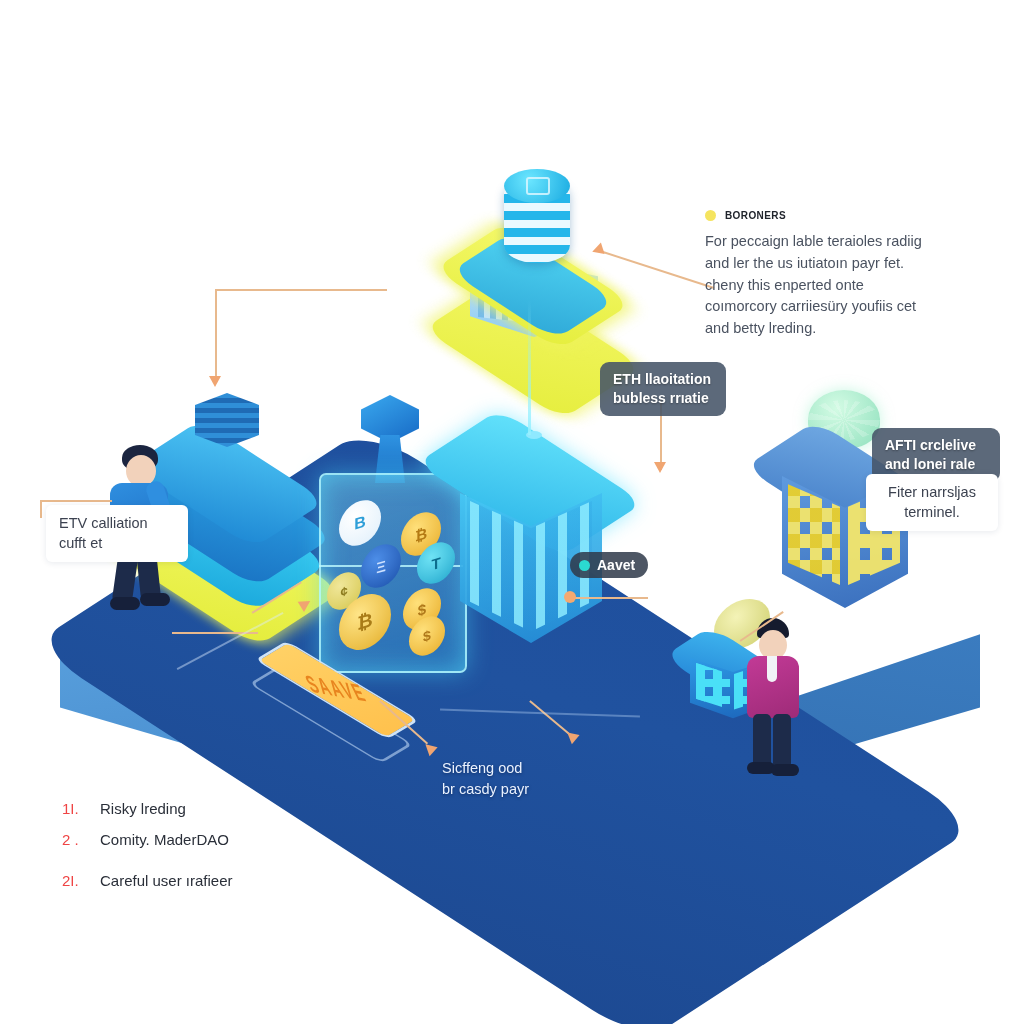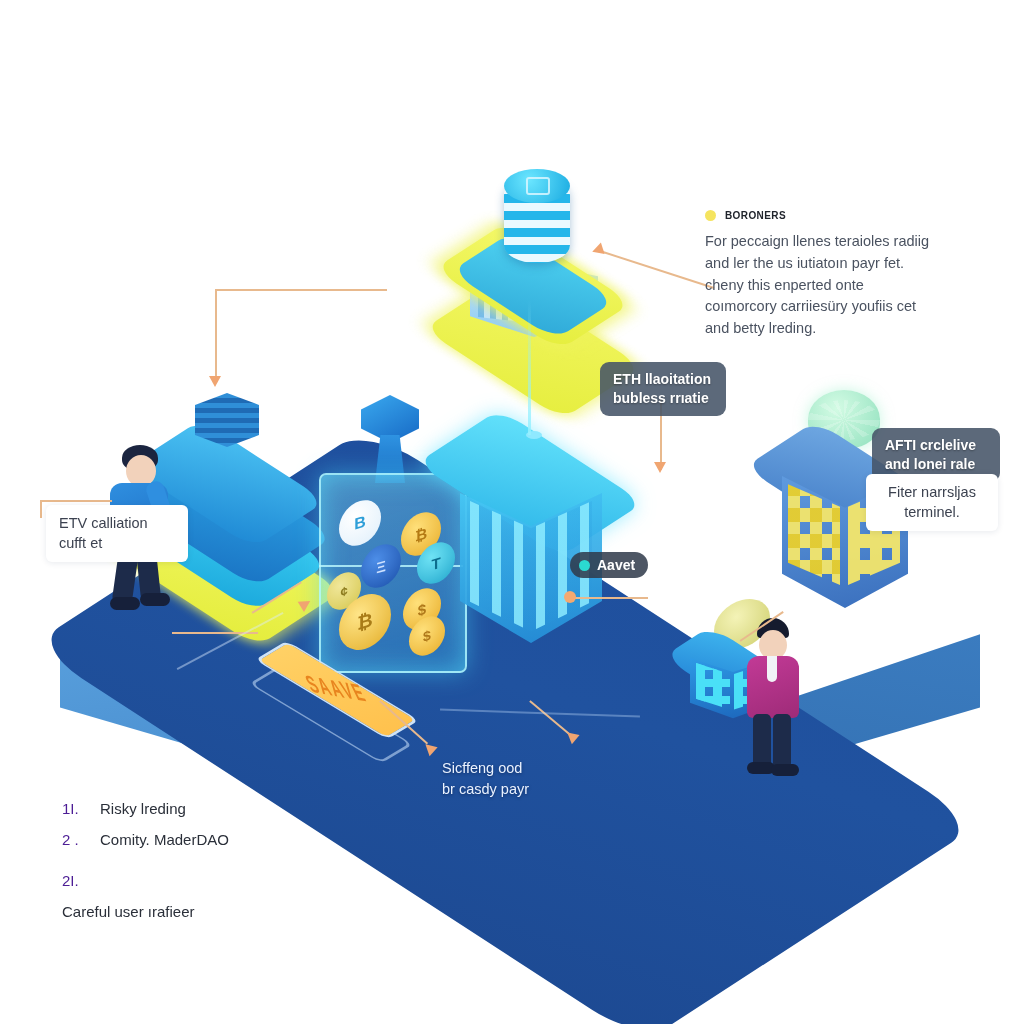--- a/index.html
+++ b/index.html
@@ -62,22 +62,22 @@
   
   .legend{position:absolute;left:705px;top:210px;width:230px;}
   .legend-head{display:flex;align-items:center;gap:9px;margin-bottom:10px;}
   .legend-dot{width:11px;height:11px;border-radius:50%;background:#f5e45f;}
   .legend-title{font-size:10px;font-weight:700;color:#20242c;letter-spacing:.4px;}
   .legend-body{font-size:14.5px;line-height:1.5;color:#4a5260;}
 
   
   .list{position:absolute;left:62px;top:800px;width:330px;color:#2a2f39;font-size:15px;}
   .list-row{display:flex;gap:14px;margin-bottom:14px;}
-  .list-num{width:24px;text-align:left;color:#4c1d95;}
-  .list-row.gap{margin-top:24px;flex-direction:column;}
+  .list-num{width:24px;text-align:left;color:#ef4444;}
+  .list-row.gap{margin-top:24px;}
 
   
   .conn{position:absolute;background:#e8b98d;}
   .conn.h{height:1.6px;}
   .conn.v{width:1.6px;}
   .arrowhead{position:absolute;width:0;height:0;}
   .ah-down{border-left:6px solid transparent;border-right:6px solid transparent;border-top:11px solid #f0a571;}
   .ah-left{border-top:6px solid transparent;border-bottom:6px solid transparent;border-right:11px solid #f0a571;}
   .ah-right{border-top:6px solid transparent;border-bottom:6px solid transparent;border-left:11px solid #f0a571;}
   .node-dot{position:absolute;width:12px;height:12px;border-radius:50%;background:#f4a96f;}
@@ -251,21 +251,21 @@
   <div class="conn h" style="left:740px;top:640px;width:52px;transform:rotate(-34deg);transform-origin:left center;"></div>
 
   <div class="abs" style="left:170px;top:640px;width:120px;height:1.5px;background:rgba(220,235,255,.45);transform:rotate(-28deg);"></div>
   <div class="abs" style="left:440px;top:712px;width:200px;height:1.5px;background:rgba(200,225,255,.35);transform:rotate(2deg);"></div>
 
   <div class="legend">
     <div class="legend-head">
       <span class="legend-dot"></span>
       <span class="legend-title">BORONERS</span>
     </div>
-    <div class="legend-body">For peccaign llenes teraioles radiig and ler the us iutiatoın payr fet. cheny this enperted onte coımorcory carriiesüry youfiis cet and betty lreding.</div>
+    <div class="legend-body">For peccaign lable teraioles radiig and ler the us iutiatoın payr fet. cheny this enperted onte coımorcory carriiesüry youfiis cet and betty lreding.</div>
   </div>
 
   <div class="callout-white" style="left:46px;top:505px;width:116px;">
     <div>ETV calliation</div>
     <div>cufft et</div>
   </div>
 
   <div class="callout-dark" style="left:600px;top:362px;width:100px;">
     <div>ETH llaoitation</div>
     <div>bubless rrıatie</div>

